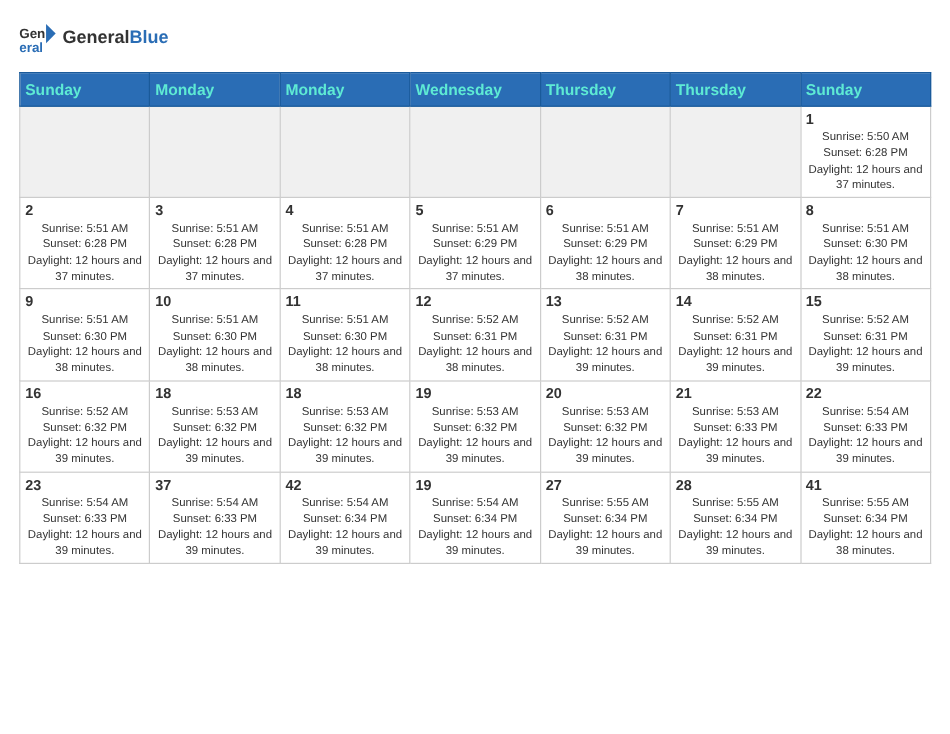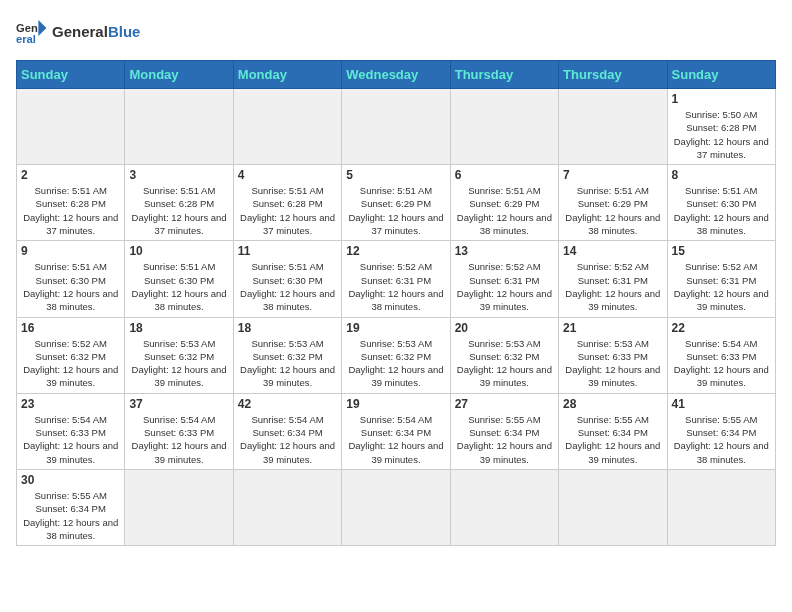--- a/index.html
+++ b/index.html
@@ -240,26 +240,14 @@
         </td>
         <td>
           <span class="day-num">28</span>
           <div class="day-info">Sunrise: 5:55 AM<br>Sunset: 6:34 PM<br>Daylight: 12 hours and 39 minutes.</div>
         </td>
         <td>
           <span class="day-num">41</span>
           <div class="day-info">Sunrise: 5:55 AM<br>Sunset: 6:34 PM<br>Daylight: 12 hours and 38 minutes.</div>
         </td>
       </tr>
-      <tr class="last-row">
-        <td>
-          <span class="day-num">30</span>
-          <div class="day-info">Sunrise: 5:55 AM<br>Sunset: 6:34 PM<br>Daylight: 12 hours and 38 minutes.</div>
-        </td>
-        <td class="empty"></td>
-        <td class="empty"></td>
-        <td class="empty"></td>
-        <td class="empty"></td>
-        <td class="empty"></td>
-        <td class="empty"></td>
-      </tr>
     </tbody>
 </table>
 
 </body></html>

